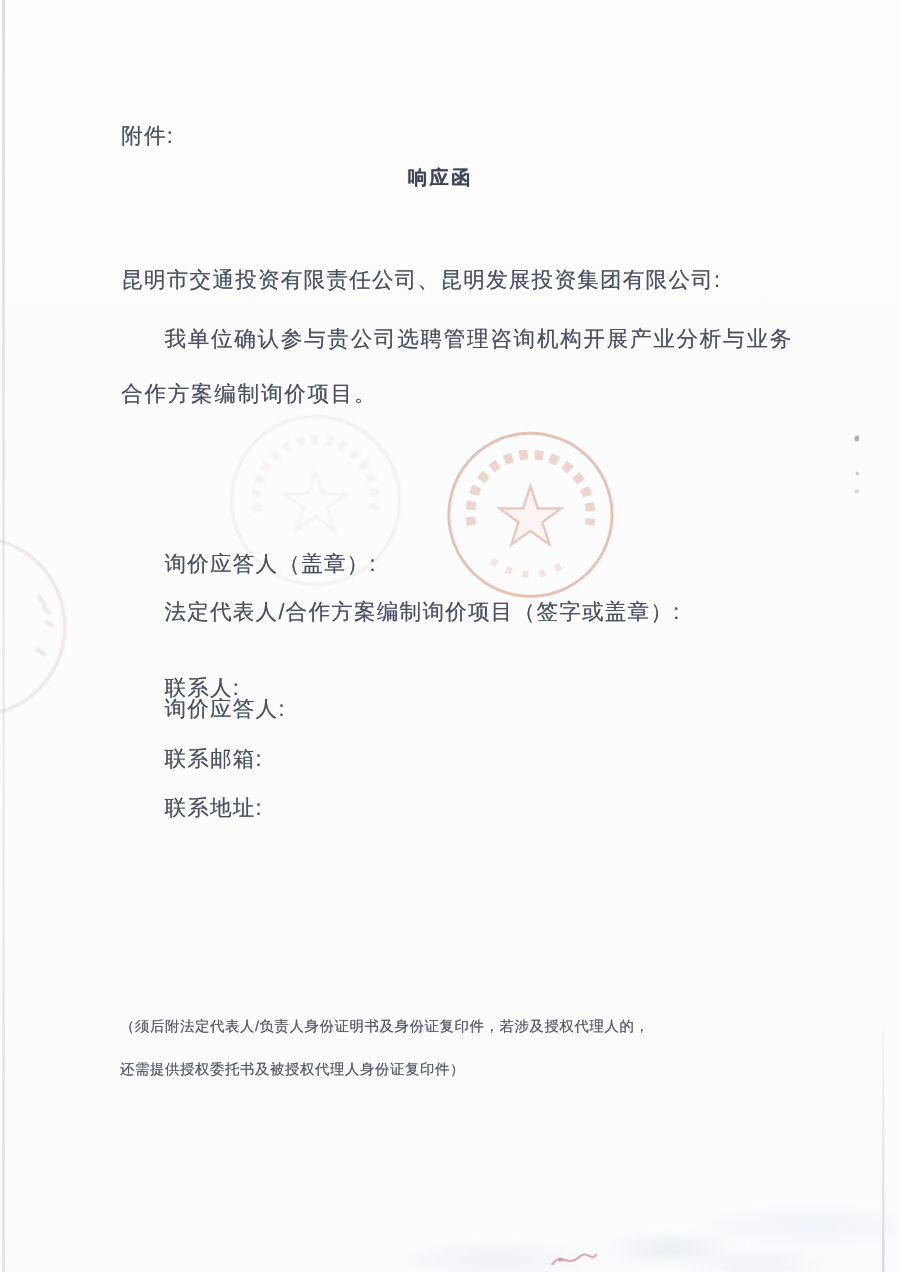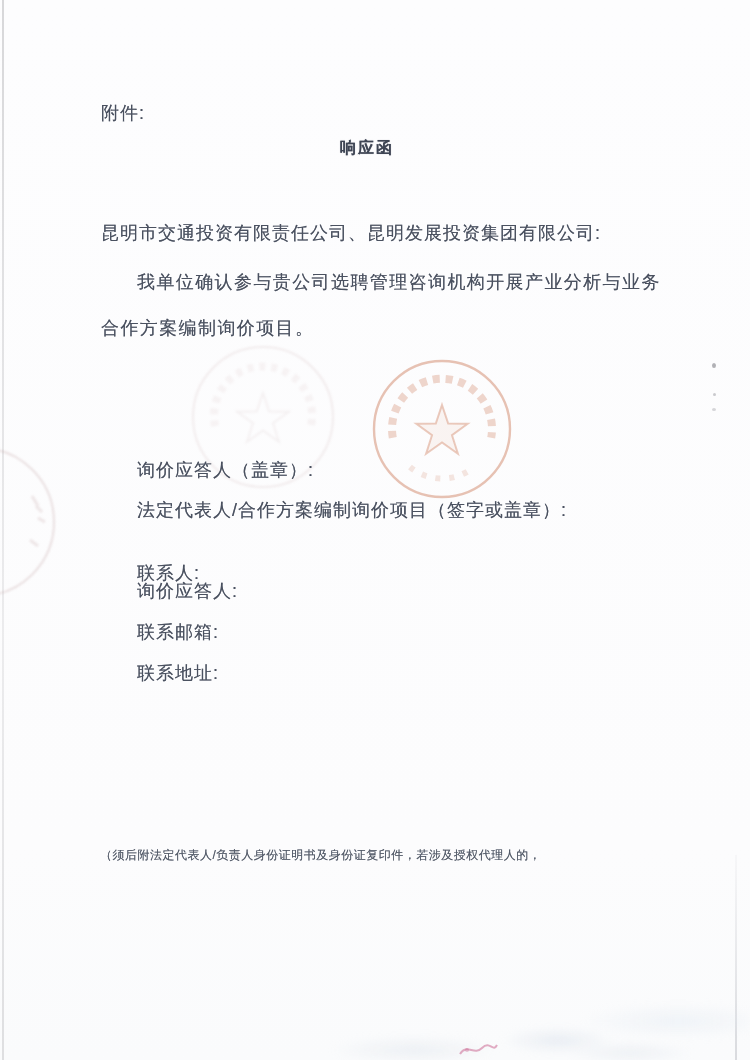--- a/index.html
+++ b/index.html
@@ -94,14 +94,15 @@
 
   <div class="txt" style="left:137px;top:458px;">询价应答人（盖章）:</div>
   <div class="txt" style="left:137px;top:498px;">法定代表人/合作方案编制询价项目（签字或盖章）:</div>
   <div class="txt" style="left:137px;top:537px;margin-top:24px;">联系人:</div>
   <div class="txt" style="left:137px;top:579px;">询价应答人:</div>
   <div class="txt" style="left:137px;top:620px;">联系邮箱:</div>
   <div class="txt" style="left:137px;top:661px;">联系地址:</div>
 
 
   <div class="txt note" style="left:100px;top:847px;">（须后附法定代表人/负责人身份证明书及身份证复印件，若涉及授权代理人的，</div>
+  <div class="txt note" style="left:100px;top:883px;">还需提供授权委托书及被授权代理人身份证复印件）</div>
 
 </div>
 
 </body></html>

